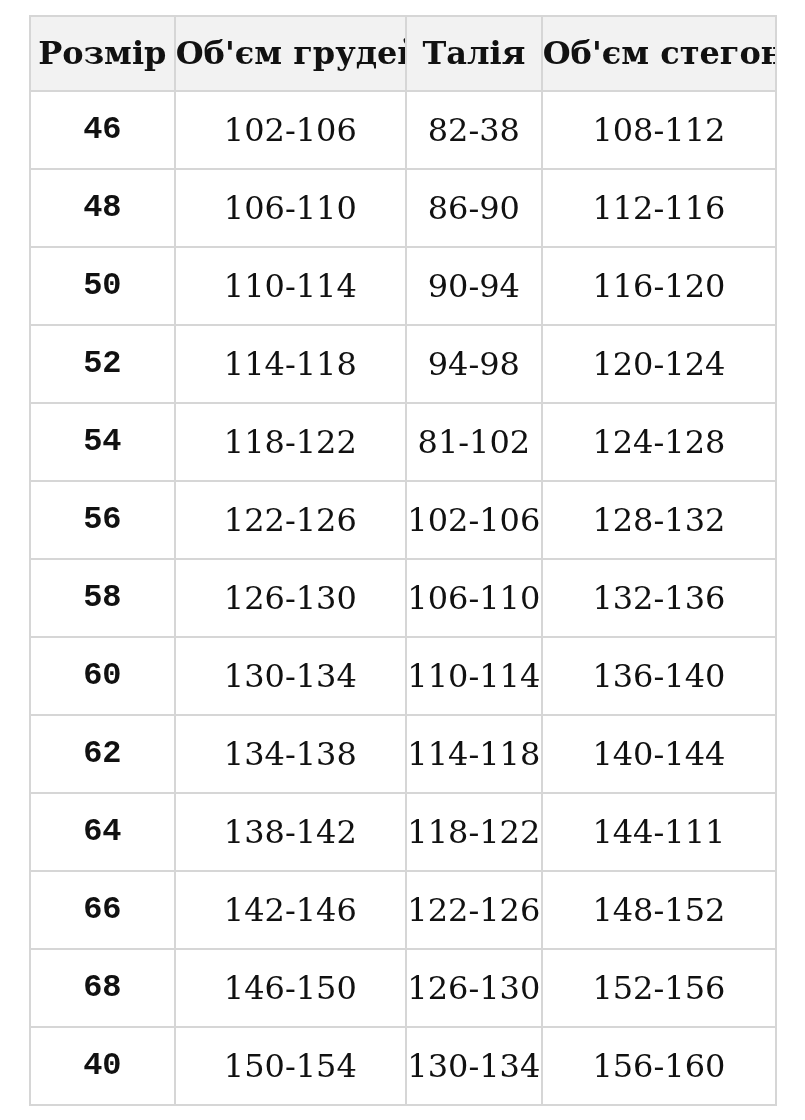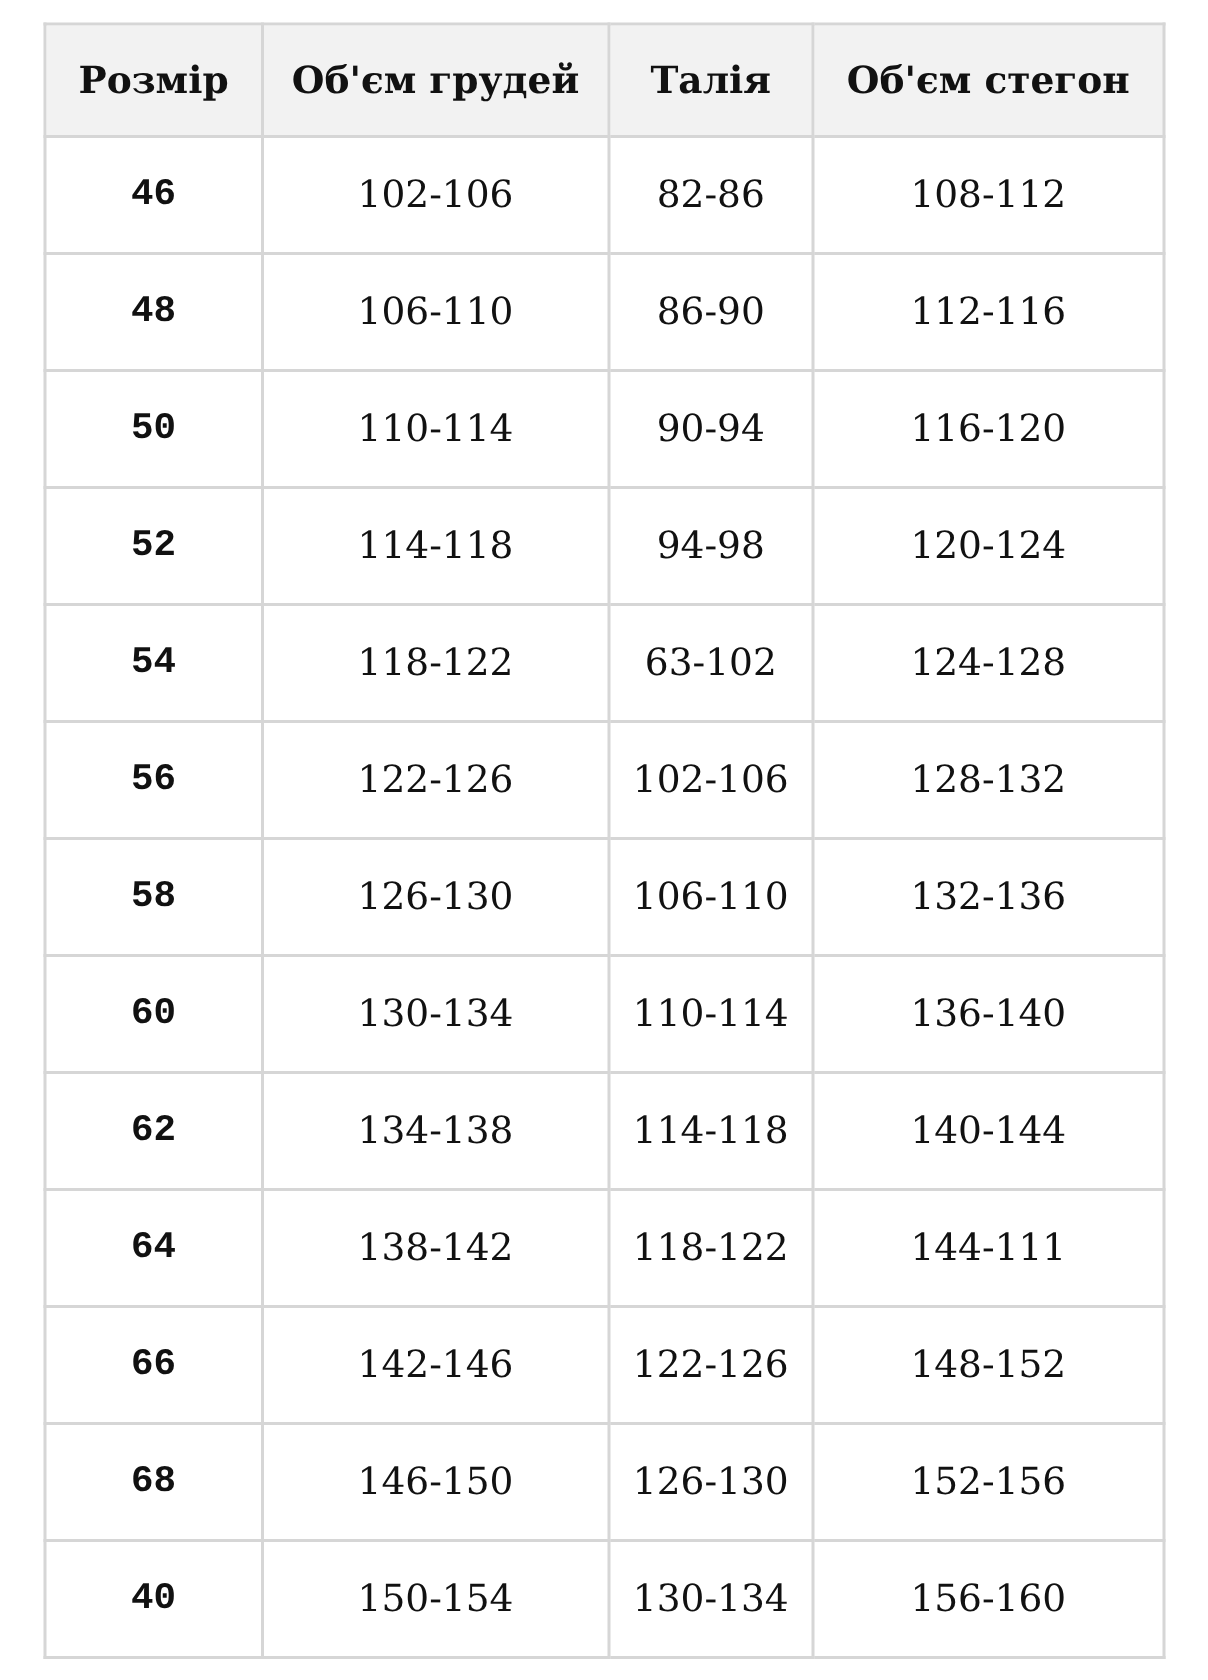--- a/index.html
+++ b/index.html
@@ -25,21 +25,21 @@
   table.size-table {
     width: 748px;
     border-collapse: collapse;
     table-layout: fixed;
   }
   table.size-table th,
   table.size-table td {
     border: 2px solid var(--border);
     text-align: center;
     vertical-align: middle;
-    font-size: 25px;
+    font-size: 32px;
     line-height: 1.2;
     padding: 0 0;
     overflow: hidden;
     white-space: nowrap;
   }
   table.size-table th {
     background: var(--header-bg);
     font-weight: bold;
     height: 75px;
     color: var(--text);
@@ -73,21 +73,21 @@
       <th>Розмір</th>
       <th>Об'єм грудей</th>
       <th>Талія</th>
       <th>Об'єм стегон</th>
     </tr>
   </thead>
   <tbody>
   <tr>
     <td class="size-cell">46</td>
     <td>102-106</td>
-    <td>82-86</td>
+    <td>82-38</td>
     <td>108-112</td>
   </tr>
 
   <tr>
     <td class="size-cell">48</td>
     <td>106-110</td>
     <td>86-90</td>
     <td>112-116</td>
   </tr>
 
@@ -101,21 +101,21 @@
   <tr>
     <td class="size-cell">52</td>
     <td>114-118</td>
     <td>94-98</td>
     <td>120-124</td>
   </tr>
 
   <tr>
     <td class="size-cell">54</td>
     <td>118-122</td>
-    <td>63-102</td>
+    <td>81-102</td>
     <td>124-128</td>
   </tr>
 
   <tr>
     <td class="size-cell">56</td>
     <td>122-126</td>
     <td>102-106</td>
     <td>128-132</td>
   </tr>
 

